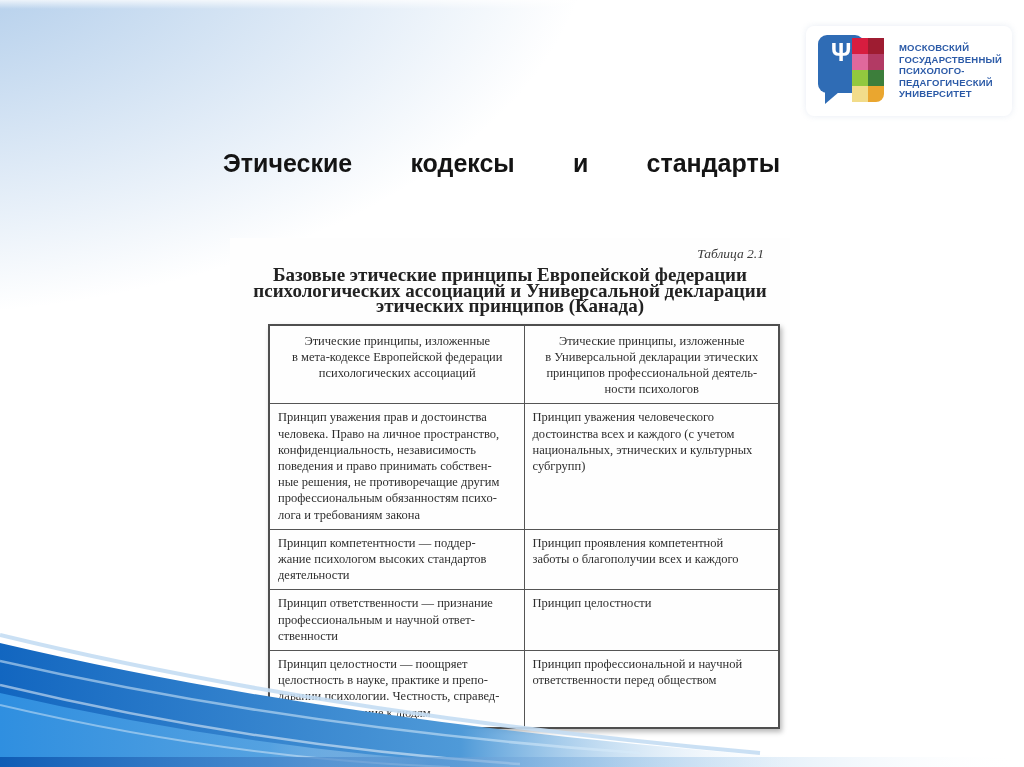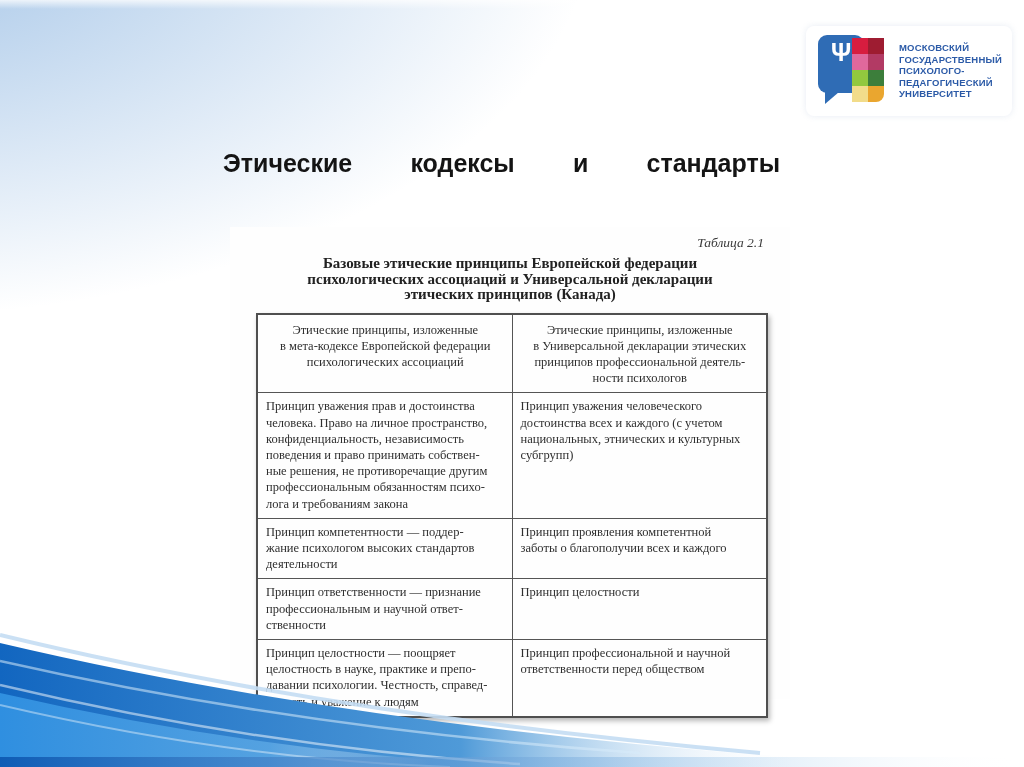--- a/index.html
+++ b/index.html
@@ -44,34 +44,34 @@
   }
   
   .title{
     position:absolute;left:223px;top:147px;width:557px;
     color:#141414;font-size:25px;font-weight:bold;line-height:32px;
   }
   .title-l1{text-align:justify;text-align-last:justify;}
   .title-l2{text-align:left;}
   
   .scan{
-    position:absolute;left:230px;top:227px;width:560px;height:472px;
+    position:absolute;left:230px;top:238px;width:560px;height:472px;
     background:#fefefe;box-sizing:border-box;padding-top:8px;
     font-family:"Liberation Serif","DejaVu Serif",serif;color:#2f2f2f;
   }
   .table-label{
     text-align:right;padding-right:26px;font-style:italic;font-size:13.5px;
     color:#3a3a3a;
   }
   .table-title{
-    margin-top:5px;text-align:center;font-weight:bold;font-size:15px;
+    margin-top:5px;text-align:center;font-weight:bold;font-size:19px;
     line-height:15.5px;white-space:pre-line;color:#222;
   }
   table.scan-table{
-    margin:10px 0 0 26px;width:512px;border-collapse:collapse;
+    margin:10px 0 0 38px;width:512px;border-collapse:collapse;
     border:2px solid #4f4f4f;box-shadow:2px 3px 5px rgba(0,0,0,.28);
     table-layout:fixed;background:#fefefe;
   }
   .scan-table th,.scan-table td{
     border:1px solid #555;vertical-align:top;
     font-size:12.5px;line-height:16.2px;white-space:pre-line;
     padding:5px 7px 6px 8px;font-weight:normal;
   }
   .scan-table th{text-align:center;padding-top:7px;height:64px;}
   .scan-table td{text-align:left;}

